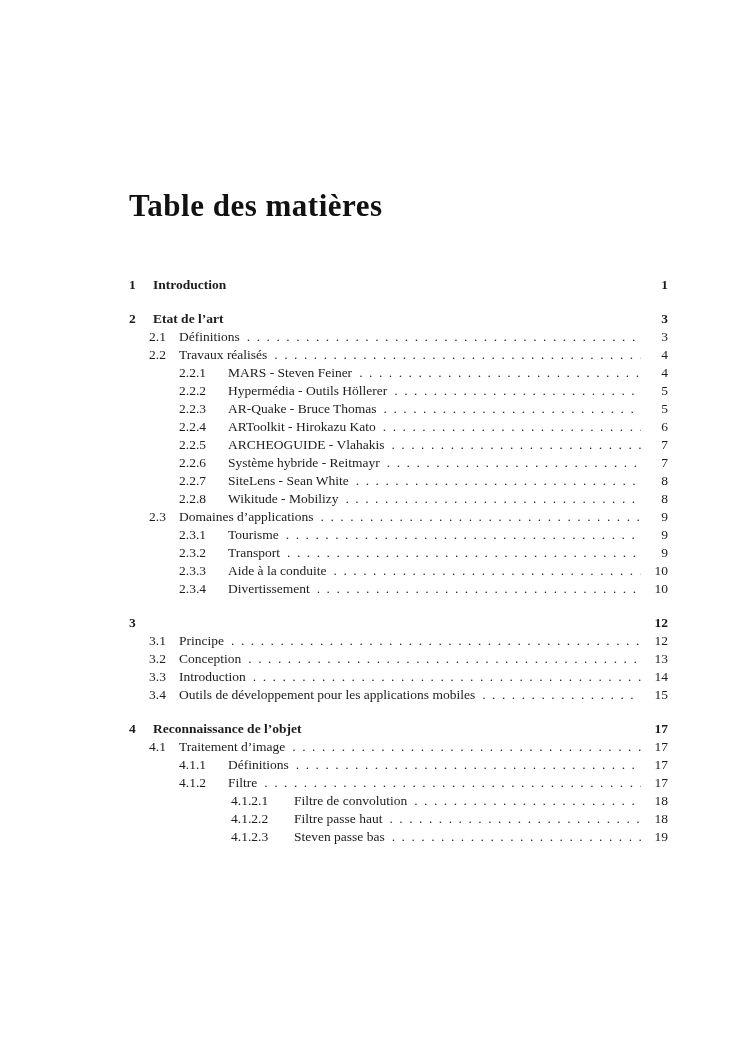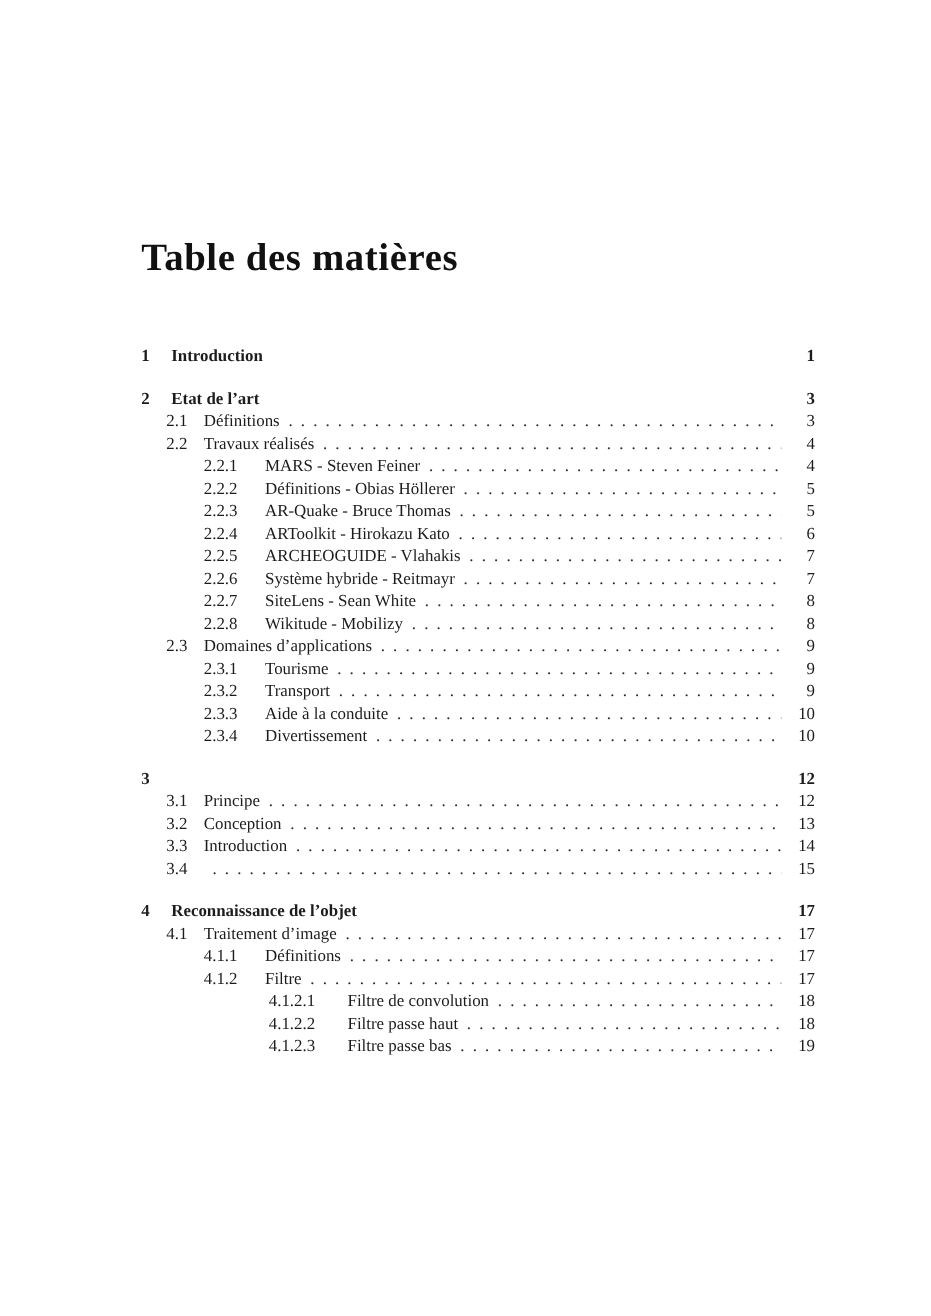--- a/index.html
+++ b/index.html
@@ -13,20 +13,21 @@
     overflow: hidden;
     font-family: "Liberation Serif", "DejaVu Serif", serif;
     color: #111111;
   }
   .page {
     box-sizing: border-box;
     width: 710px;
     height: 1053px;
     padding: 188px 58px 0 113px;
     background: #ffffff;
+    margin-left: 16px;
   }
   .doc-title {
     margin: 0;
     font-size: 31px;
     line-height: 1.15;
     font-weight: bold;
     letter-spacing: 0.5px;
     color: #111111;
   }
   .toc {
@@ -106,21 +107,21 @@
     <span class="pg">4</span>
   </div>
       <div class="row subsection">
     <span class="num">2.2.1</span>
     <span class="ttl">MARS - Steven Feiner</span>
     <span class="dots">..........................................................................................</span>
     <span class="pg">4</span>
   </div>
       <div class="row subsection">
     <span class="num">2.2.2</span>
-    <span class="ttl">Définitions - Obias Höllerer</span>
+    <span class="ttl">Hypermédia - Outils Höllerer</span>
     <span class="dots">..........................................................................................</span>
     <span class="pg">5</span>
   </div>
       <div class="row subsection">
     <span class="num">2.2.3</span>
     <span class="ttl">AR-Quake - Bruce Thomas</span>
     <span class="dots">..........................................................................................</span>
     <span class="pg">5</span>
   </div>
       <div class="row subsection">
@@ -201,20 +202,21 @@
     <span class="pg">13</span>
   </div>
       <div class="row section">
     <span class="num">3.3</span>
     <span class="ttl">Introduction</span>
     <span class="dots">..........................................................................................</span>
     <span class="pg">14</span>
   </div>
       <div class="row section">
     <span class="num">3.4</span>
+    <span class="ttl">Outils de développement pour les applications mobiles</span>
     <span class="dots">..........................................................................................</span>
     <span class="pg">15</span>
   </div>
       <div class="row chapter">
     <span class="num">4</span>
     <span class="ttl">Reconnaissance de l’objet</span>
     <span class="dots"></span>
     <span class="pg">17</span>
   </div>
       <div class="row section">
@@ -242,18 +244,18 @@
     <span class="pg">18</span>
   </div>
       <div class="row subsubsection">
     <span class="num">4.1.2.2</span>
     <span class="ttl">Filtre passe haut</span>
     <span class="dots">..........................................................................................</span>
     <span class="pg">18</span>
   </div>
       <div class="row subsubsection">
     <span class="num">4.1.2.3</span>
-    <span class="ttl">Filtre passe bas</span>
+    <span class="ttl">Steven passe bas</span>
     <span class="dots">..........................................................................................</span>
     <span class="pg">19</span>
   </div>
     </div>
 </div>
 
 </body></html>

